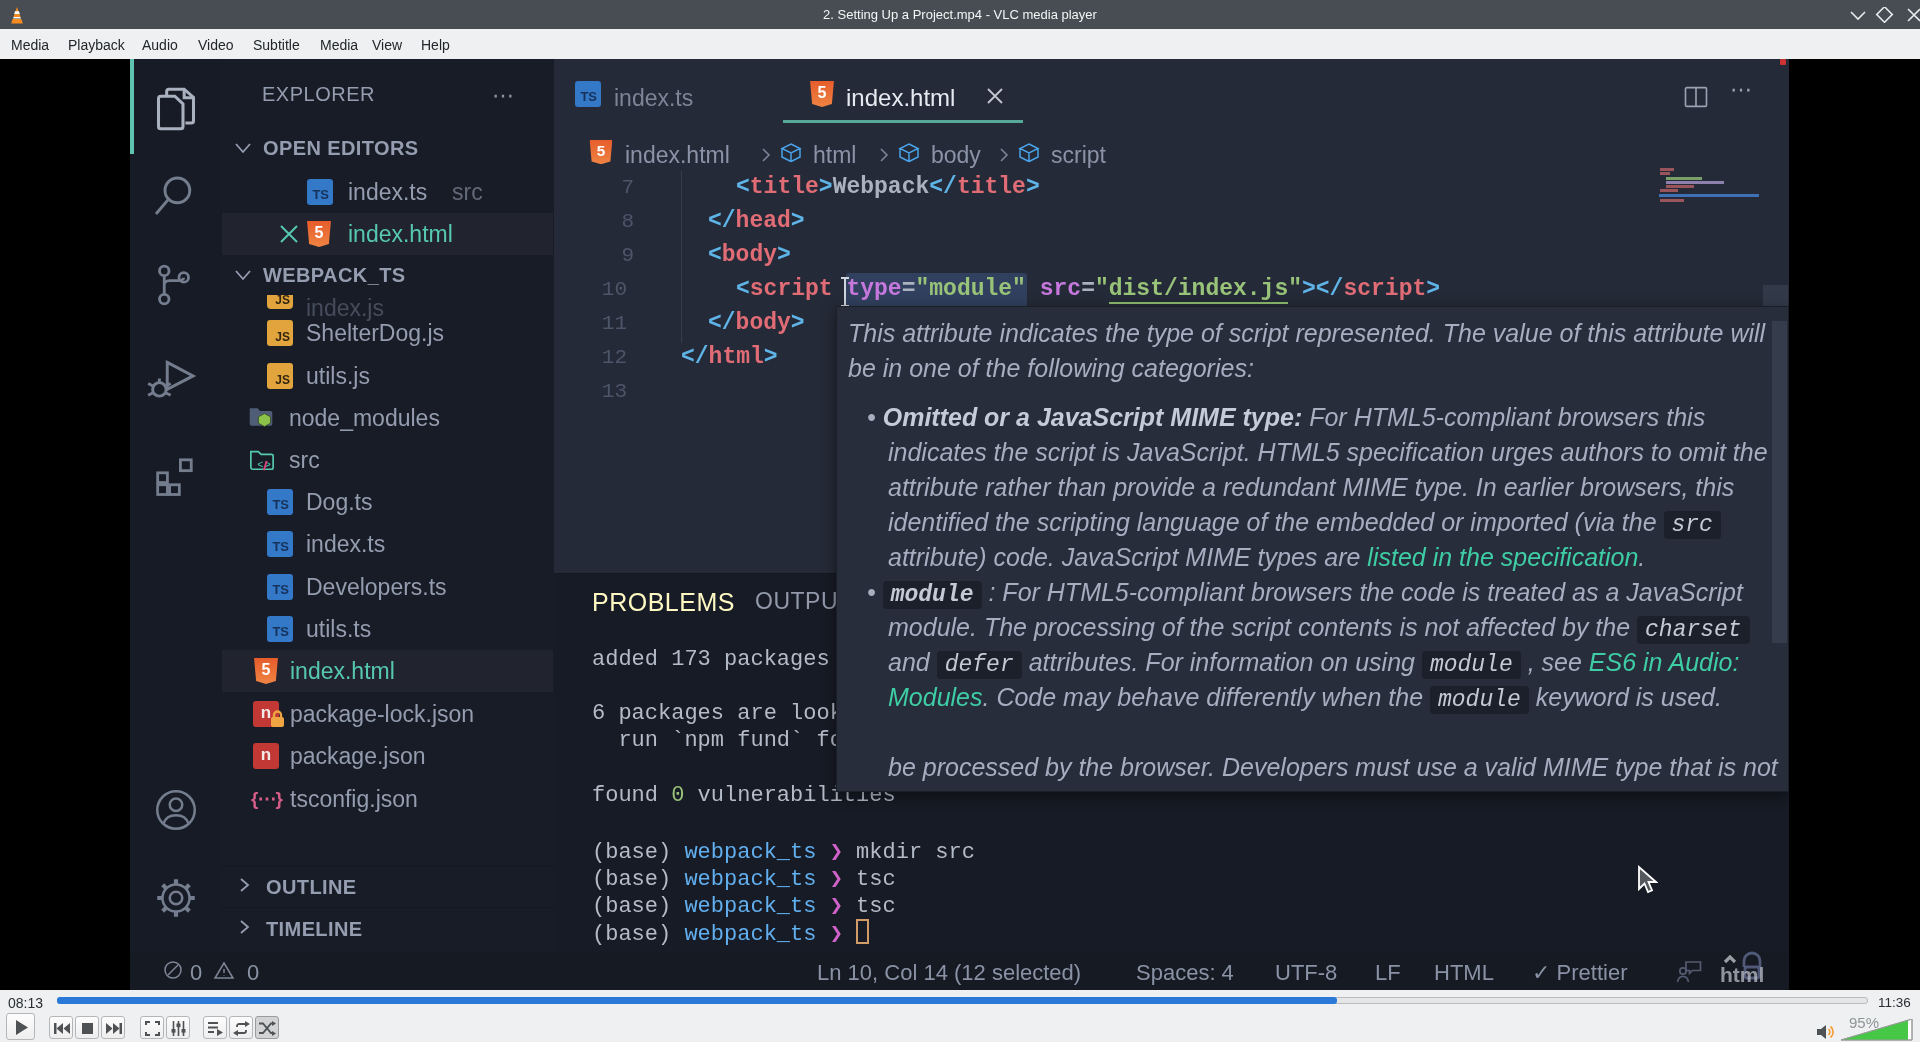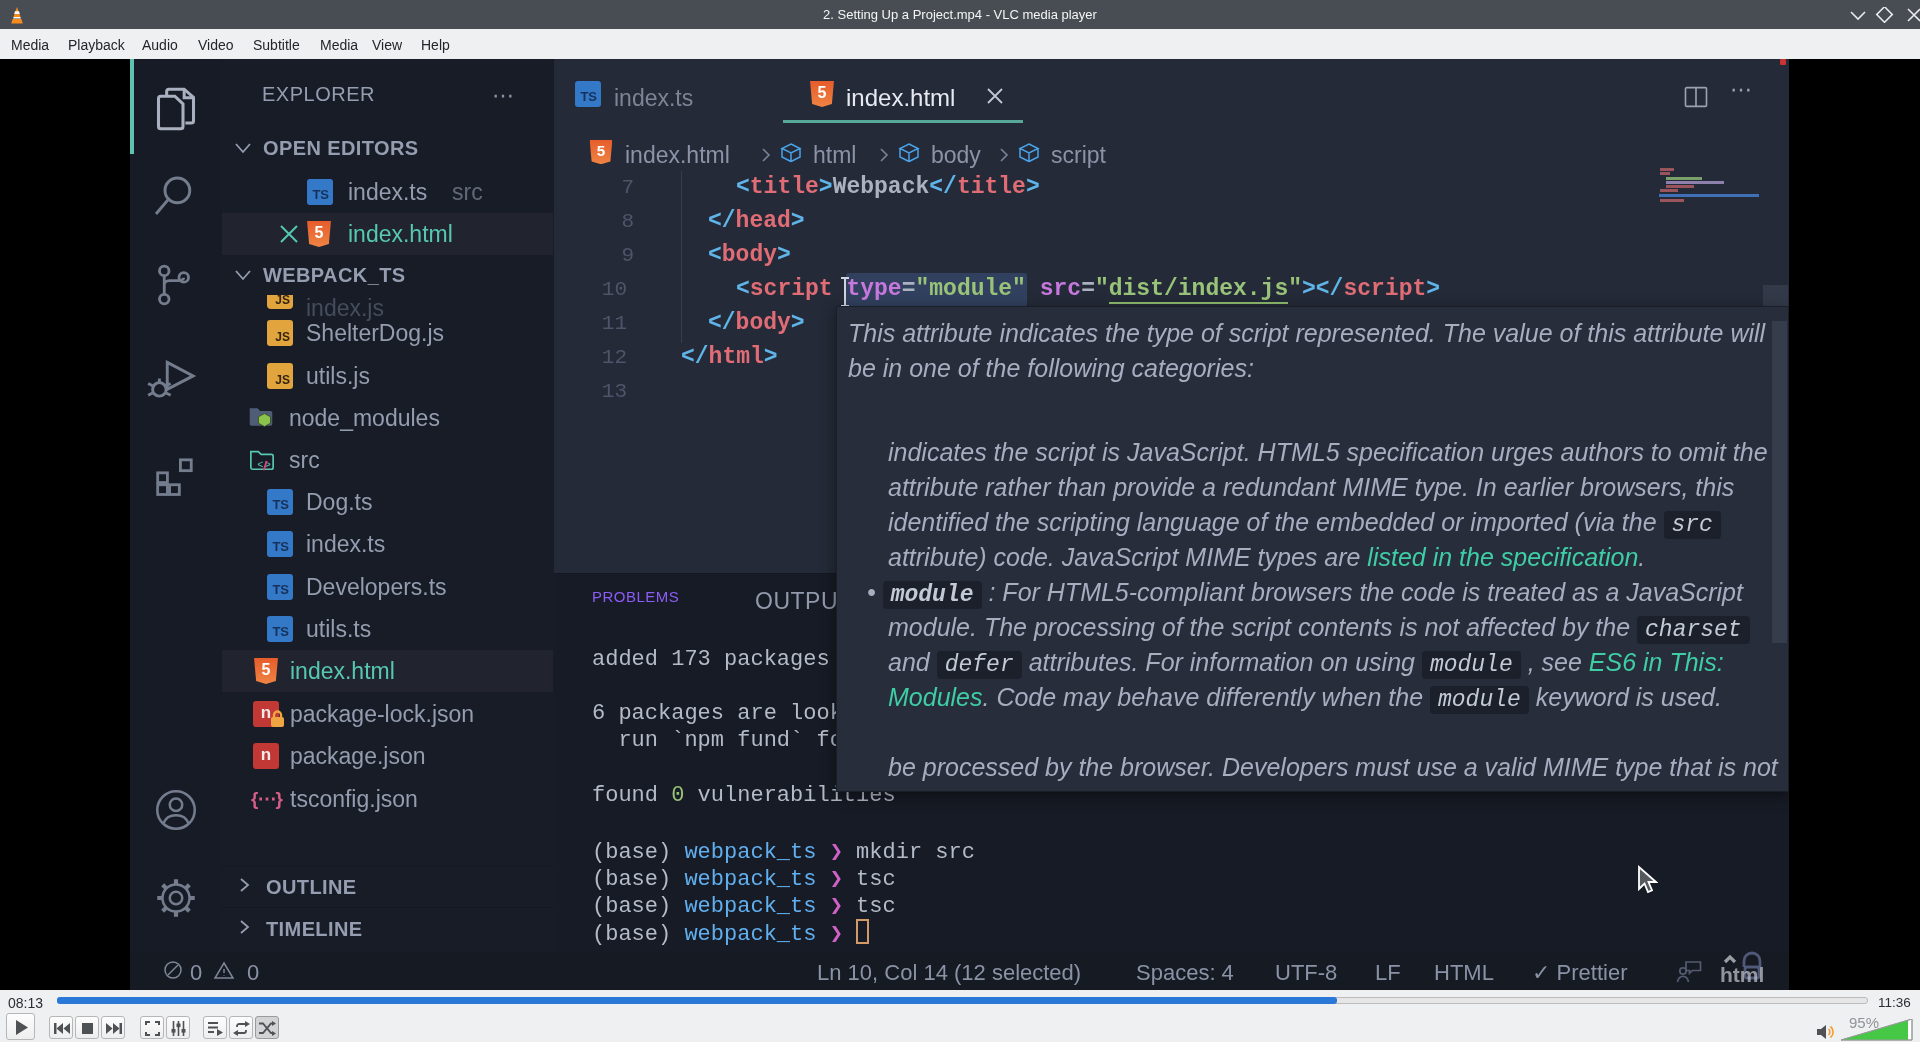--- a/index.html
+++ b/index.html
@@ -317,41 +317,42 @@
         <div class="abs" style="left:2px;top:21px;width:18px;height:3px;background:#99545c"></div>
         <div class="abs" style="left:1px;top:26px;width:100px;height:3px;background:#3f6fb5"></div>
         <div class="abs" style="left:2px;top:31px;width:24px;height:3px;background:#99545c"></div>
       </div>
 
       <div class="abs" style="left:1633px;top:226px;width:25px;height:22px;background:#323a49"></div>
 
       <div id="panel"></div>
       <div class="abs" style="left:424px;top:514px;width:1235px;height:1px;background:#141822"></div>
       <div class="abs" style="left:423px;top:0;width:1px;height:893px;background:#181c26"></div>
-      <div class="abs" style="left:462px;top:529px;font-size:15px;color:#8b5cf6;letter-spacing:0.5px">PROBLEMS</div>
+      <div class="abs" style="left:462px;top:529px;font-size:25px;color:#fef9c3;letter-spacing:0.5px">PROBLEMS</div>
       <div class="abs" style="left:625px;top:529px;font-size:23px;color:#9199ab;letter-spacing:0.5px">OUTPUT</div>
       <div class="tline" style="left:462px;top:588px">added 173 packages in 11s</div>
       <div class="tline" style="left:462px;top:642px">6 packages are looking for funding</div>
       <div class="tline" style="left:462px;top:669px">  run `npm fund` for details</div>
       <div class="tline" style="left:462px;top:724px">found <span style="color:#98c379">0</span> vulnerabilities</div>
       <div class="tline" style="left:462px;top:779px">(base) <span style="color:#61afef">webpack_ts</span> <span style="color:#cf62c8">❯</span> mkdir src</div>
       <div class="tline" style="left:462px;top:806px">(base) <span style="color:#61afef">webpack_ts</span> <span style="color:#cf62c8">❯</span> tsc</div>
       <div class="tline" style="left:462px;top:833px">(base) <span style="color:#61afef">webpack_ts</span> <span style="color:#cf62c8">❯</span> tsc</div>
       <div class="tline" style="left:462px;top:860px">(base) <span style="color:#61afef">webpack_ts</span> <span style="color:#cf62c8">❯</span> <span style="display:inline-block;width:13px;height:25px;border:2px solid #d19a66;vertical-align:-4px"></span></div>
 
       <div id="popup"></div>
       <div class="ptext" style="left:718px;top:260px">This attribute indicates the type of script represented. The value of this attribute will</div>
       <div class="ptext" style="left:718px;top:295px">be in one of the following categories:</div>
+      <div class="ptext" style="left:737px;top:344px">• <span class="pbold">Omitted or a JavaScript MIME type:</span> For HTML5-compliant browsers this</div>
       <div class="ptext" style="left:758px;top:379px">indicates the script is JavaScript. HTML5 specification urges authors to omit the</div>
       <div class="ptext" style="left:758px;top:414px">attribute rather than provide a redundant MIME type. In earlier browsers, this</div>
       <div class="ptext" style="left:758px;top:449px">identified the scripting language of the embedded or imported (via the <span class="chip">src</span></div>
       <div class="ptext" style="left:758px;top:484px">attribute) code. JavaScript MIME types are <span class="link">listed in the specification</span>.</div>
       <div class="ptext" style="left:737px;top:519px">• <span class="chip" style="font-weight:bold">module</span> : For HTML5-compliant browsers the code is treated as a JavaScript</div>
       <div class="ptext" style="left:758px;top:554px">module. The processing of the script contents is not affected by the <span class="chip">charset</span></div>
-      <div class="ptext" style="left:758px;top:589px">and <span class="chip">defer</span> attributes. For information on using <span class="chip">module</span> , see <span class="link">ES6 in This:</span></div>
+      <div class="ptext" style="left:758px;top:589px">and <span class="chip">defer</span> attributes. For information on using <span class="chip">module</span> , see <span class="link">ES6 in Audio:</span></div>
       <div class="ptext" style="left:758px;top:624px"><span class="link">Modules</span>. Code may behave differently when the <span class="chip">module</span> keyword is used.</div>
       <div class="ptext" style="left:758px;top:694px">be processed by the browser. Developers must use a valid MIME type that is not</div>
       <div class="abs" style="left:1642px;top:262px;width:15px;height:322px;background:#353c4b"></div>
 
       <div id="statusbar"></div>
       <svg class="abs" style="left:32px;top:900px" width="22" height="22" viewBox="0 0 22 22" fill="none" stroke="#7e8798" stroke-width="1.5">
           <circle cx="11" cy="11" r="8"></circle>
           <path d="M6 16 L16 6"></path>
         </svg>
       <div class="sitem" style="left:60px;top:901px">0</div>

